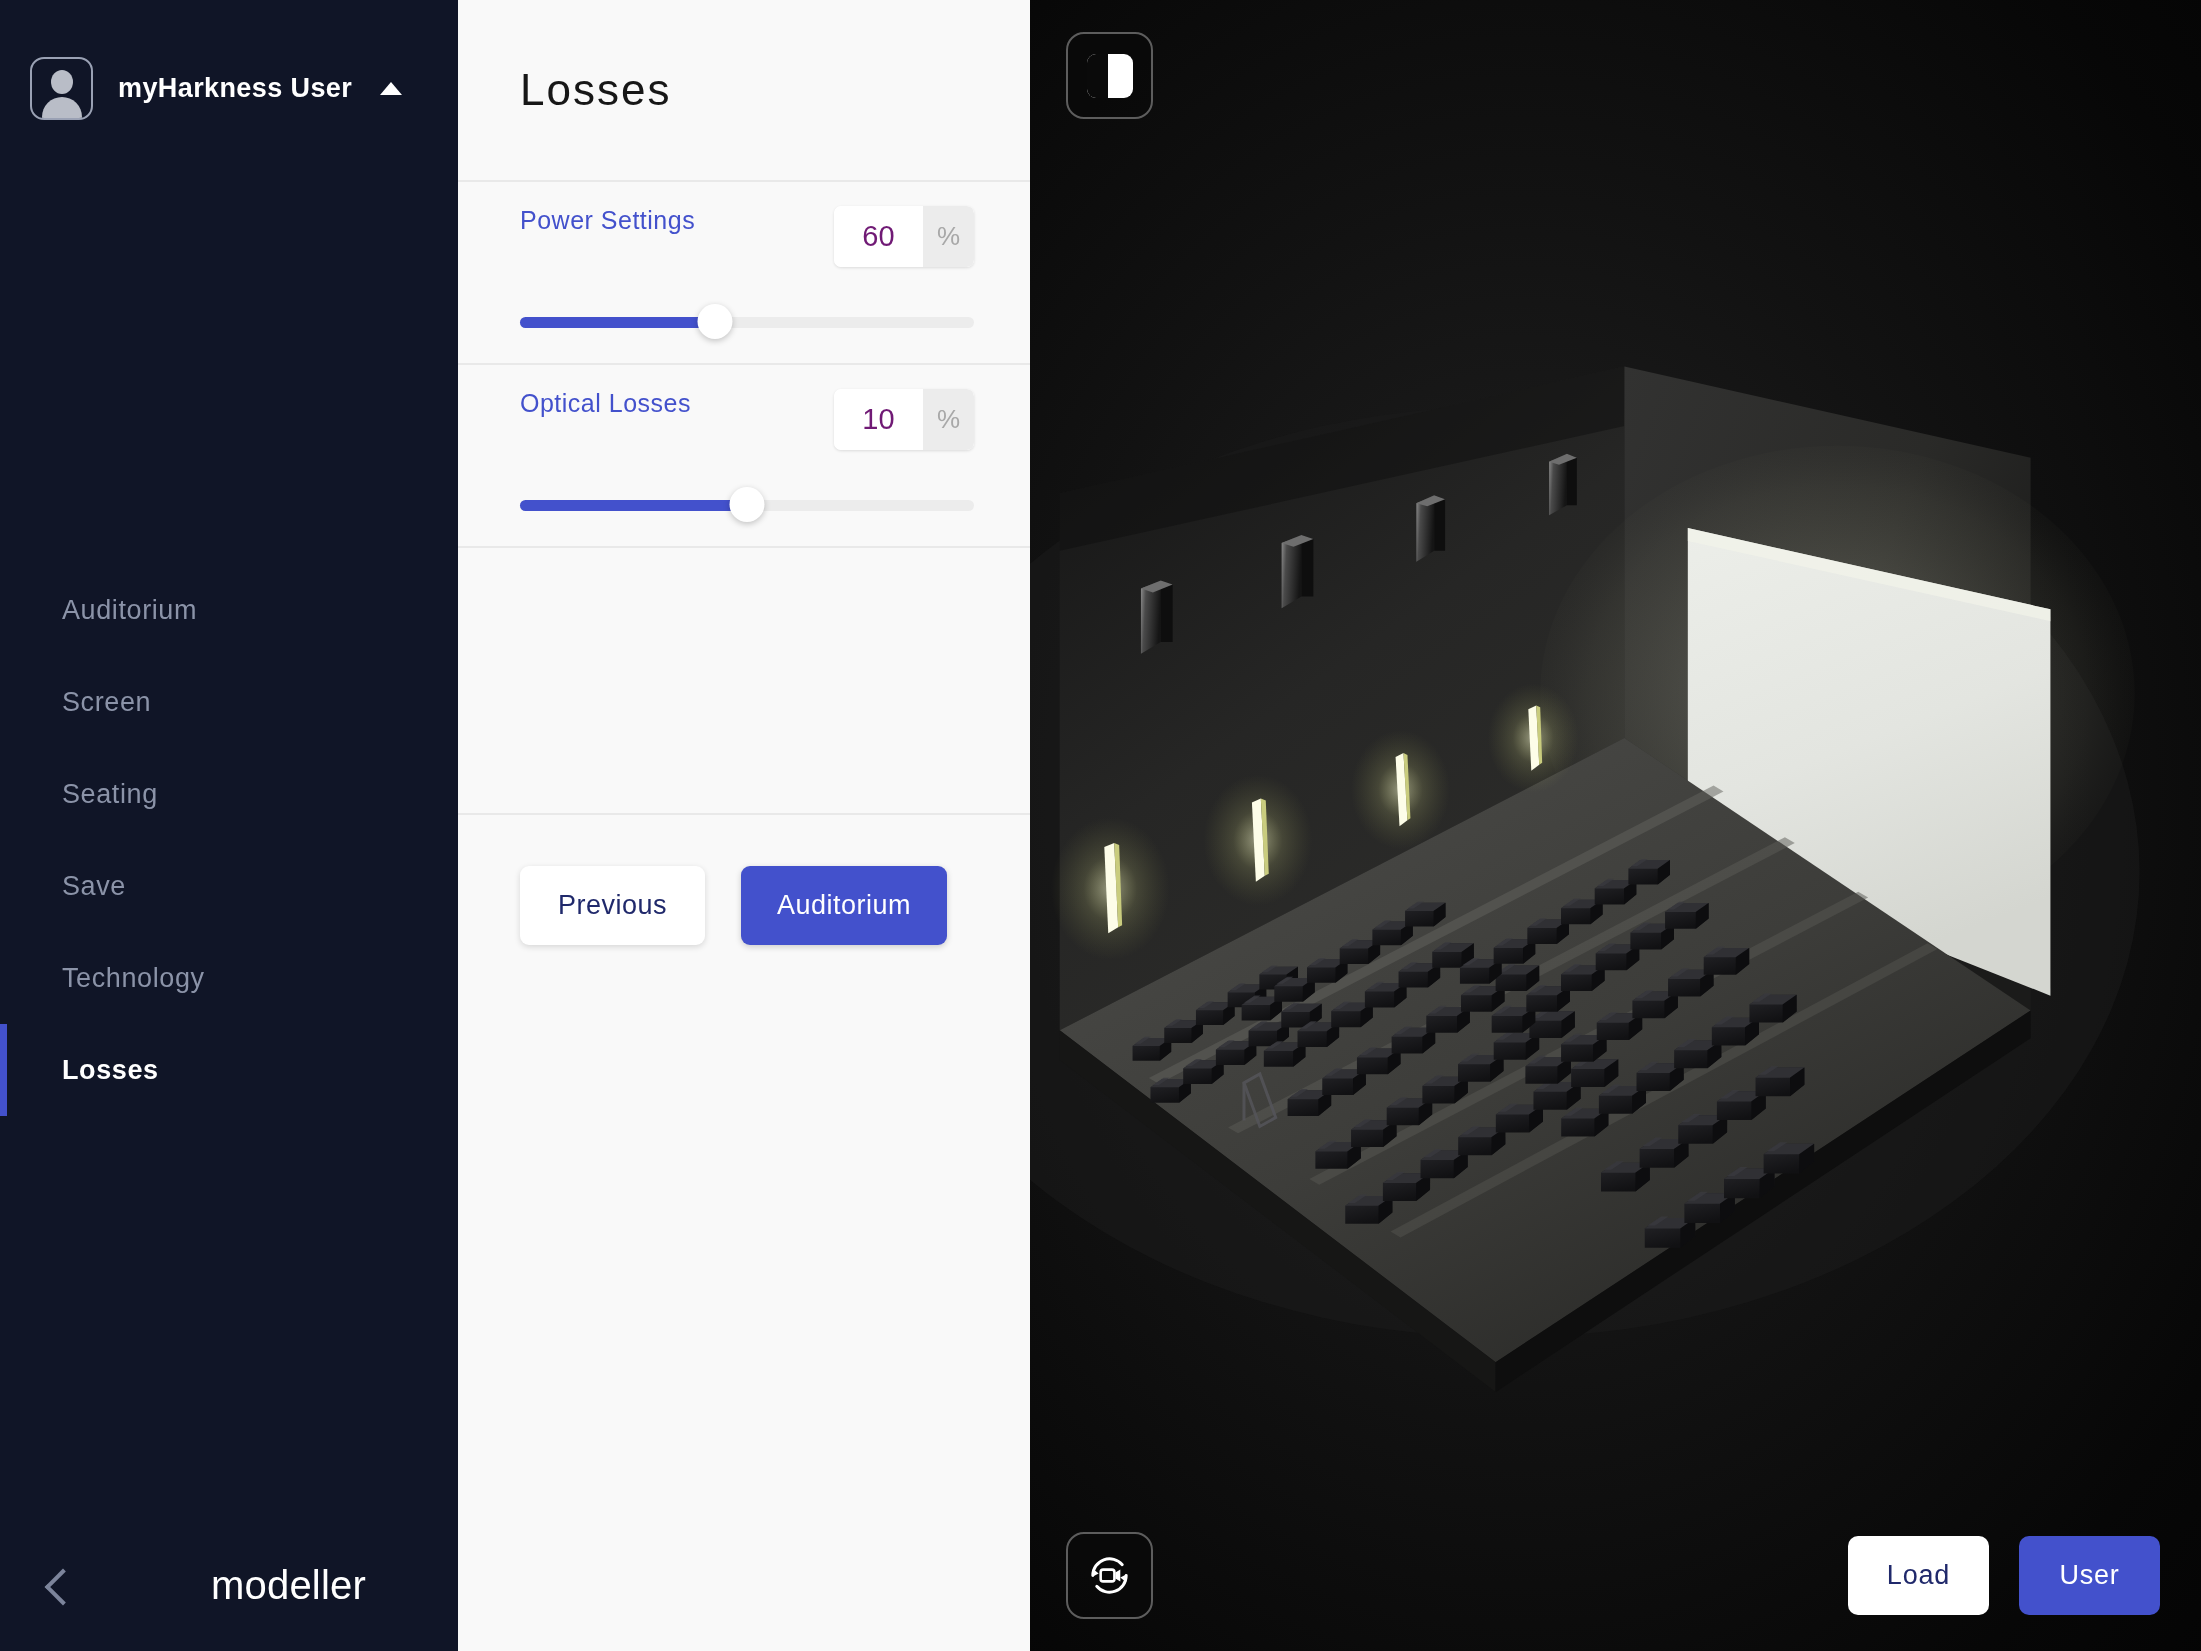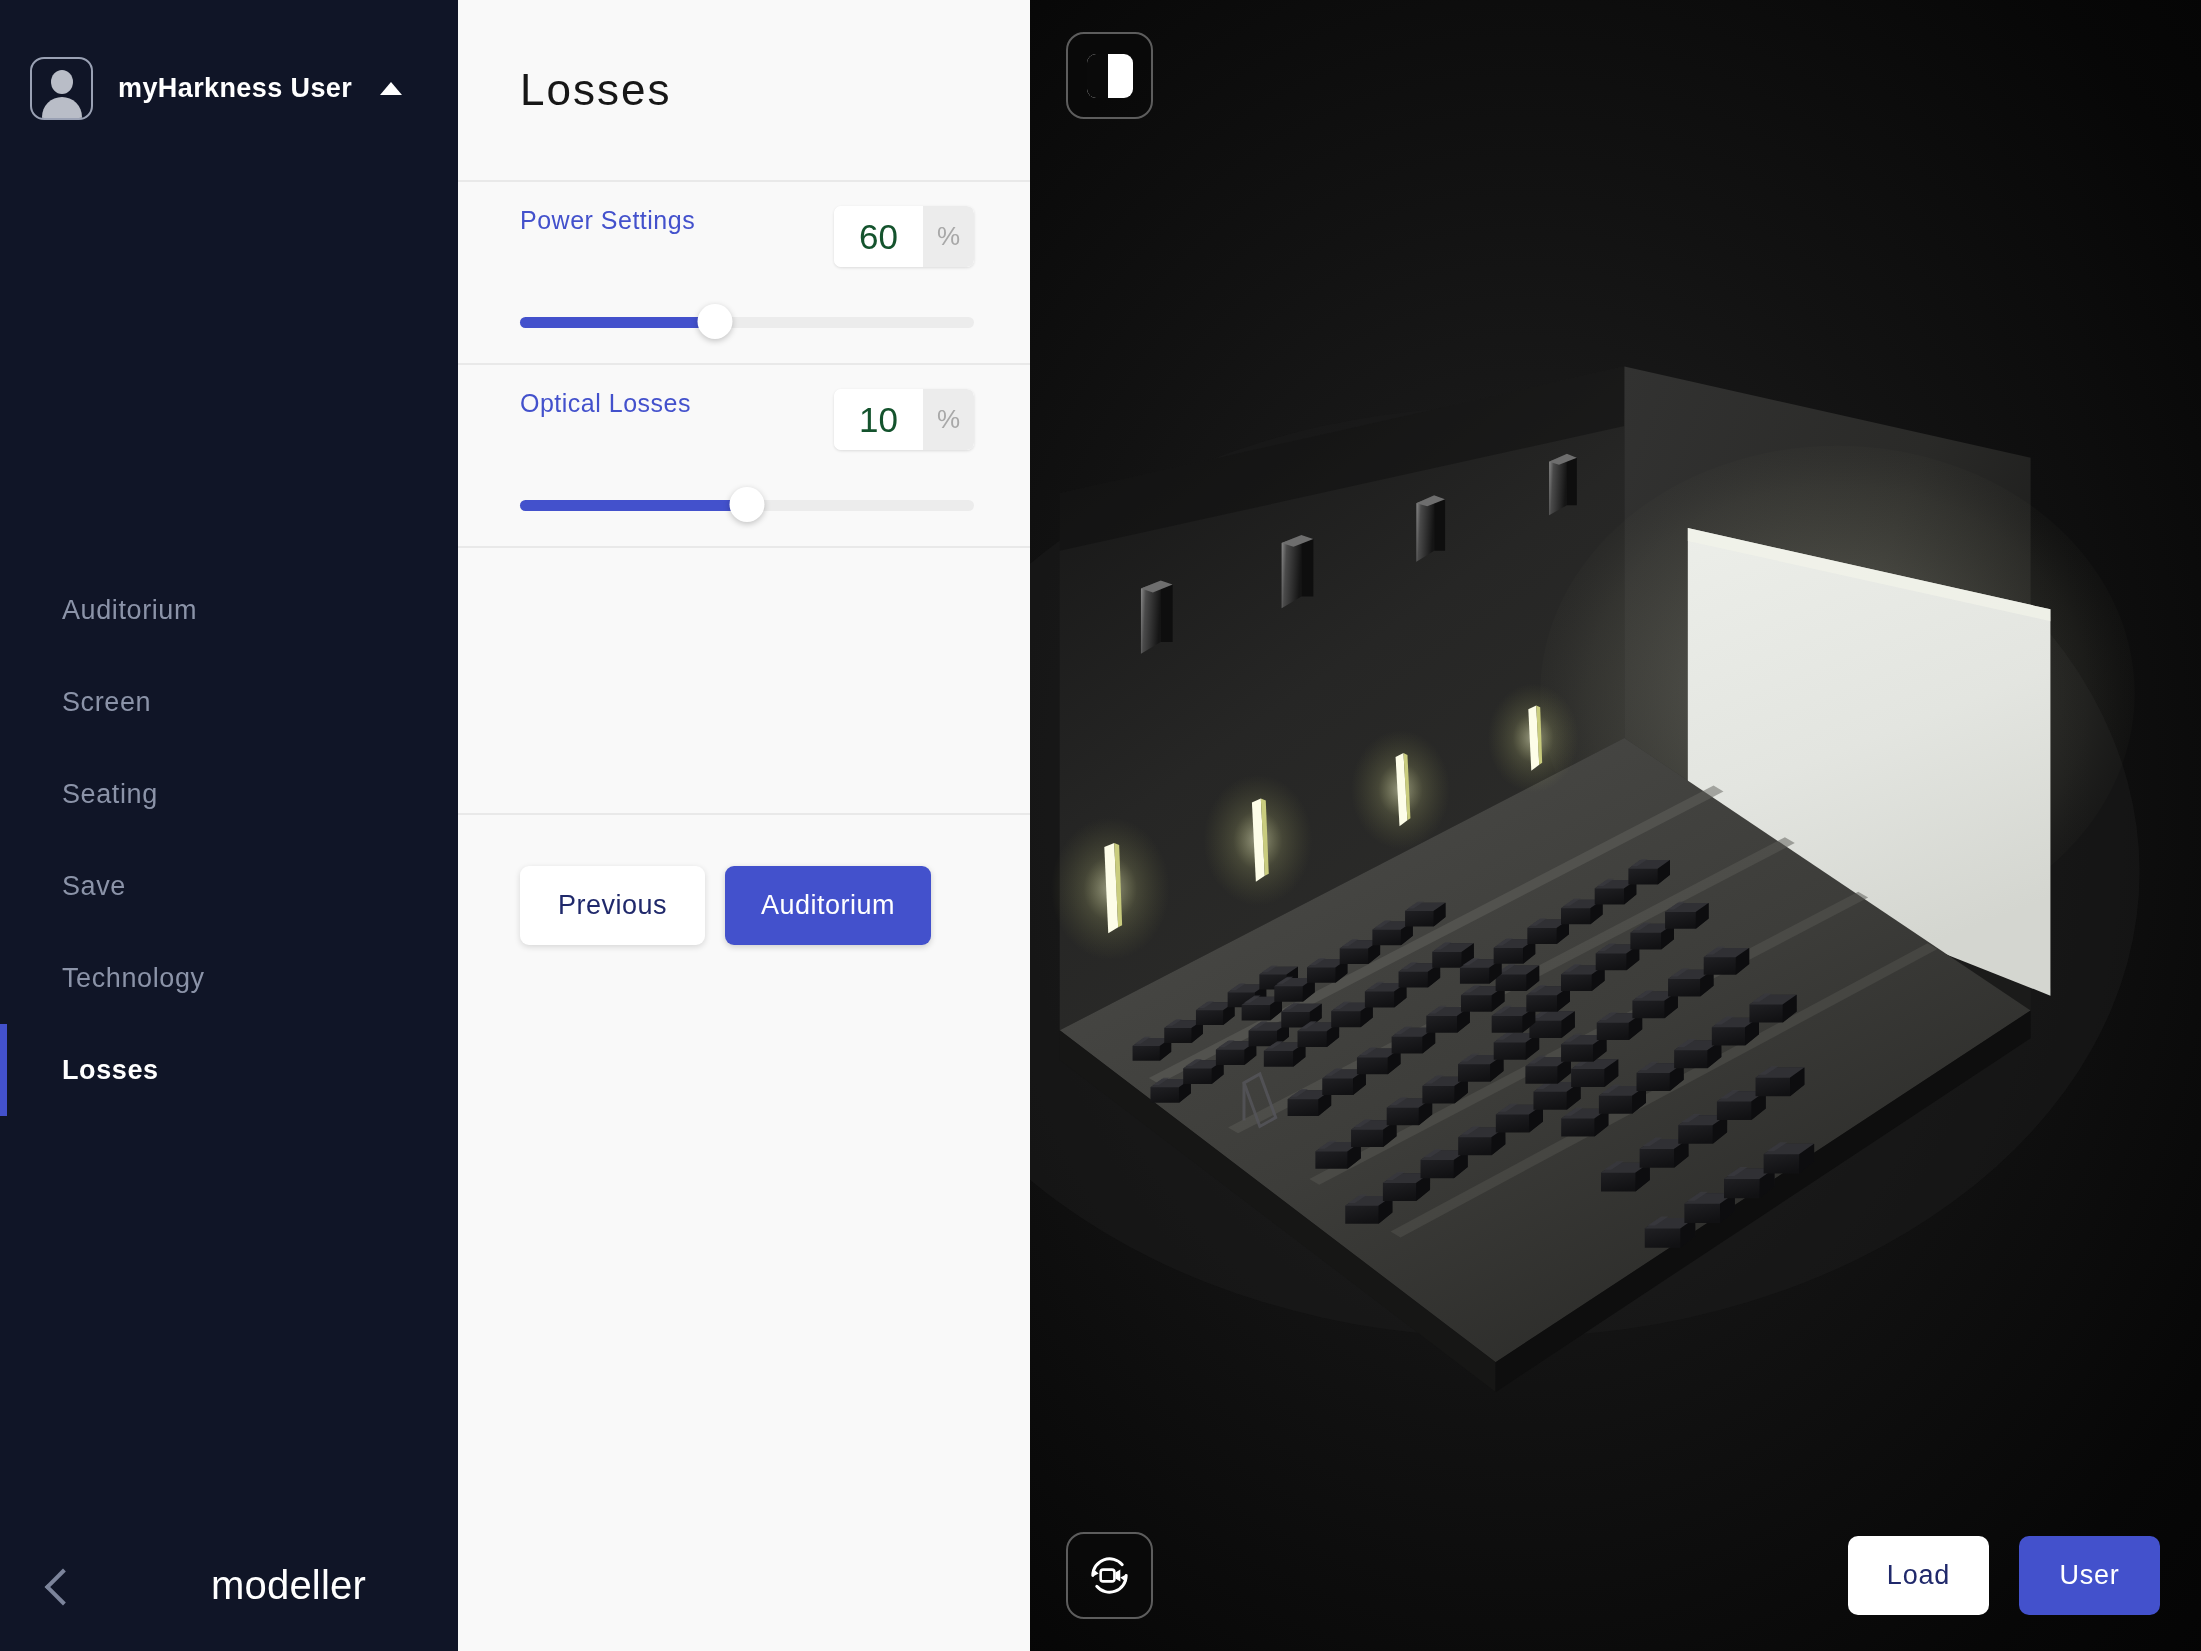--- a/index.html
+++ b/index.html
@@ -198,22 +198,22 @@
     overflow: hidden;
     box-shadow: 0 1px 3px rgba(0,0,0,0.12);
     background: #fff;
   }
   .input-value {
     width: 89px;
     background: #ffffff;
     border: none;
     outline: none;
     text-align: center;
-    font-size: 35px;
-    color: #14532d;
+    font-size: 29px;
+    color: #701a75;
     font-family: "Liberation Sans", sans-serif;
     border-radius: 7px 0 0 7px;
   }
   .input-unit {
     width: 51px;
     background: #ececec;
     color: #a8a8a8;
     font-size: 26px;
     display: flex;
     align-items: center;
@@ -249,21 +249,21 @@
     cursor: pointer;
   }
   .spacer-block {
     height: 267px;
     border-bottom: 2px solid #e9e9e9;
   }
   .button-row {
     display: flex;
     align-items: center;
     padding: 51px 0 0 62px;
-    gap: 20px;
+    gap: 36px;
   }
   .btn {
     height: 79px;
     border-radius: 9px;
     border: none;
     font-size: 27px;
     font-family: "Liberation Sans", sans-serif;
     cursor: pointer;
     letter-spacing: 0.5px;
     display: flex;

